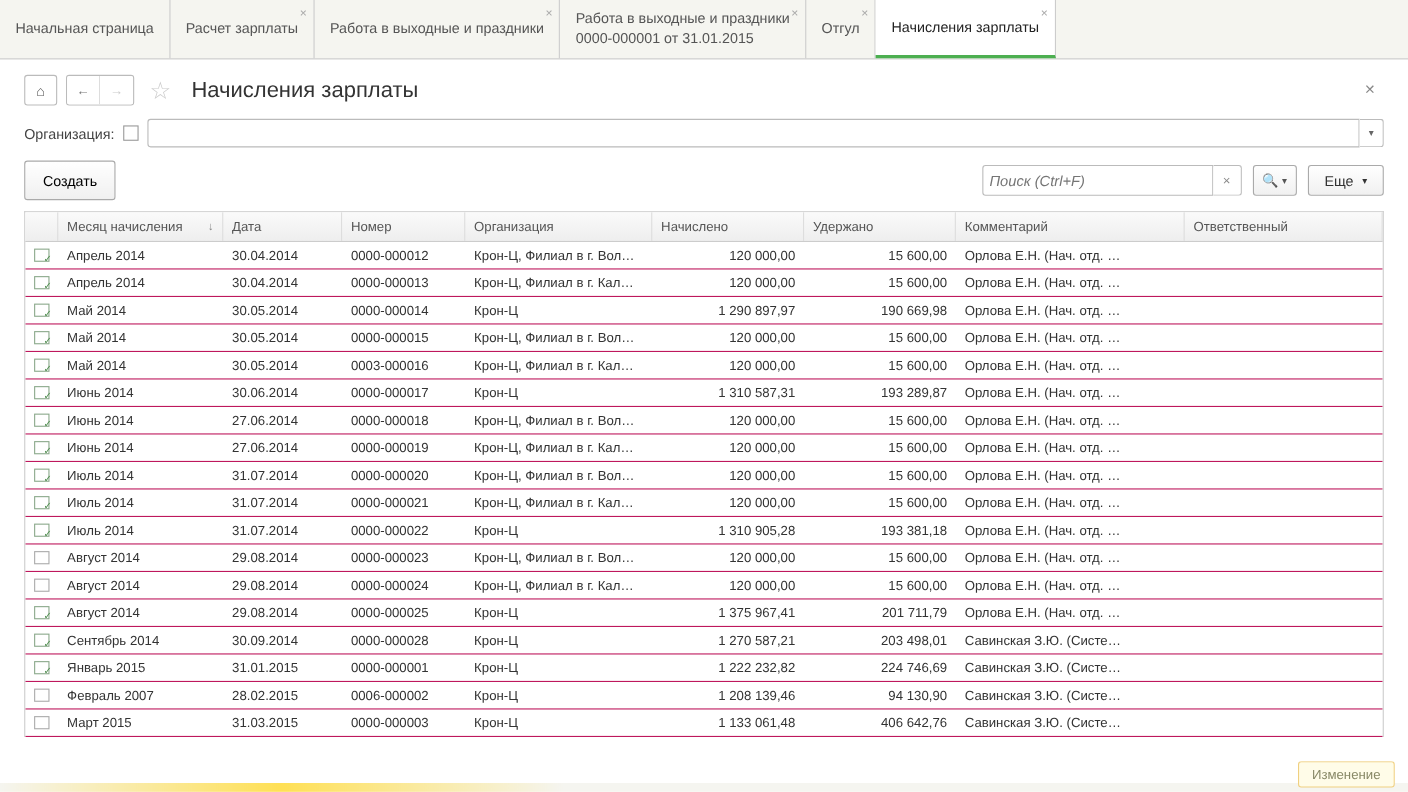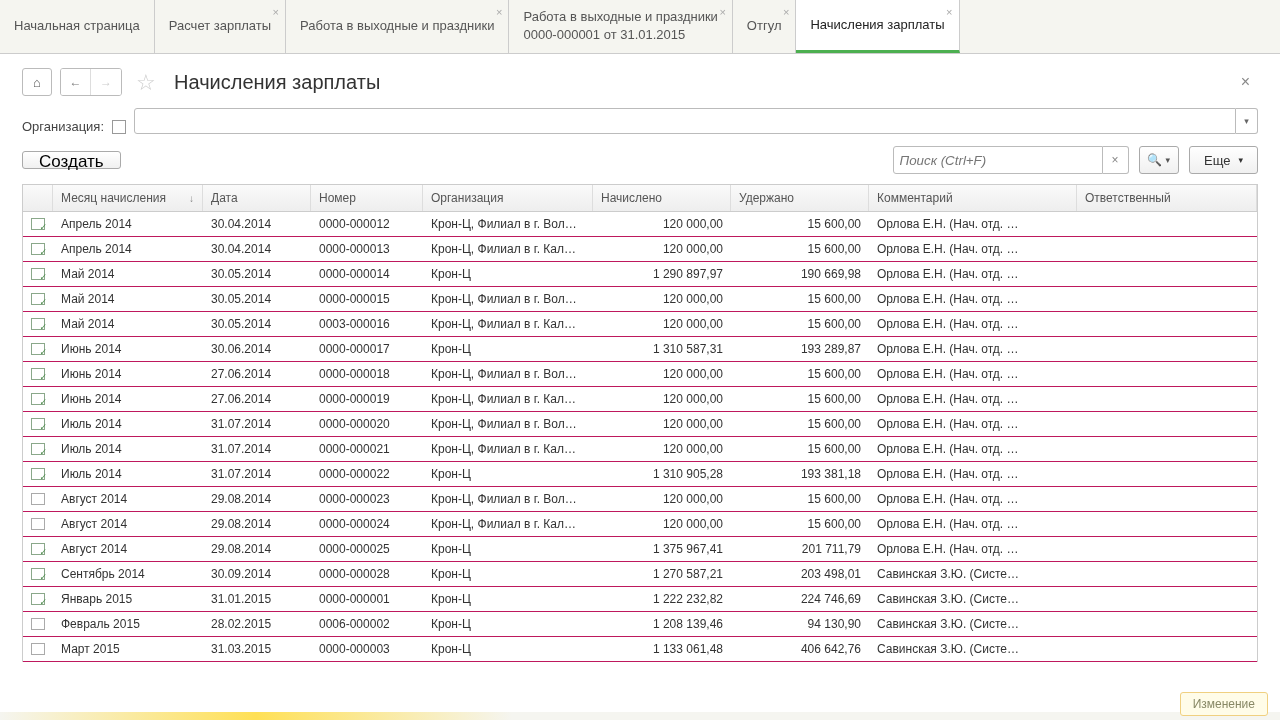--- a/index.html
+++ b/index.html
@@ -14,29 +14,29 @@
 
 .toolbar-row { display: flex; align-items: center; padding: 14px 22px 6px 22px; gap: 8px; }
 .btn-sq { width: 30px; height: 28px; border: 1px solid #bbb; background: #fff; border-radius: 3px; display: flex; align-items: center; justify-content: center; cursor: pointer; font-size: 13px; color: #555; }
 .btn-grp { display: flex; border: 1px solid #bbb; border-radius: 3px; overflow: hidden; }
 .btn-grp .half { width: 30px; height: 26px; display: flex; align-items: center; justify-content: center; border: none; background: #fff; color: #777; }
 .btn-grp .half:first-child { border-right: 1px solid #ddd; }
 .star { width: 24px; height: 24px; color: #ccc; font-size: 22px; margin: 0 6px; }
 .page-title { font-size: 20px; color: #333; }
 .close-page { margin-left: auto; margin-right: 8px; font-size: 16px; color: #888; cursor: pointer; }
 
-.filter-row { display: flex; align-items: flex-end; padding: 6px 22px; gap: 8px; }
+.filter-row { display: flex; align-items: center; padding: 6px 22px; gap: 8px; }
 .label { font-size: 13px; color: #444; }
 .chk { width: 14px; height: 14px; border: 1px solid #999; background: #fff; }
 .combo { flex: 1; display: flex; }
 .combo input { flex: 1; height: 26px; border: 1px solid #bbb; border-radius: 3px 0 0 3px; padding: 0 6px; }
 .combo-btn { width: 22px; height: 26px; border: 1px solid #bbb; border-left: none; background: #fff; border-radius: 0 3px 3px 0; display: flex; align-items: center; justify-content: center; color: #666; font-size: 9px; }
 
 .action-row { display: flex; align-items: center; padding: 6px 22px 10px 22px; gap: 10px; }
-.btn { height: 18px; padding: 0 16px; border: 1px solid #aaa; background: linear-gradient(#fff,#f0f0f0); border-radius: 3px; font-size: 17px; cursor: pointer; }
+.btn { height: 36px; padding: 0 16px; border: 1px solid #aaa; background: linear-gradient(#fff,#f0f0f0); border-radius: 3px; font-size: 13px; cursor: pointer; }
 .spacer { flex: 1; }
 .search-wrap { display: flex; align-items: center; }
 .search-input { width: 210px; height: 28px; border: 1px solid #bbb; border-radius: 3px 0 0 3px; padding: 0 6px; font-style: italic; color: #a21caf; }
 .search-clear { width: 26px; height: 28px; border: 1px solid #bbb; border-left: none; background: #fff; border-radius: 0 3px 3px 0; display: flex; align-items: center; justify-content: center; color: #888; }
 .icon-btn { height: 28px; padding: 0 8px; border: 1px solid #aaa; background: linear-gradient(#fff,#f0f0f0); border-radius: 3px; display: flex; align-items: center; gap: 3px; color: #555; }
 .more-btn { height: 28px; padding: 0 14px; border: 1px solid #aaa; background: linear-gradient(#fff,#f0f0f0); border-radius: 3px; display: flex; align-items: center; gap: 8px; font-size: 13px; }
 
 .grid { margin: 0 22px; border: 1px solid #ccc; border-bottom: none; }
 .grid-head { display: flex; background: linear-gradient(#fafafa,#eee); border-bottom: 1px solid #ccc; }
 .gh { padding: 6px 8px; border-right: 1px solid #ddd; font-size: 12px; color: #555; display: flex; align-items: center; }
@@ -352,21 +352,21 @@
         <div class="gc c-org">Крон-Ц</div>
         <div class="gc c-acc num">1 222 232,82</div>
         <div class="gc c-ded num">224 746,69</div>
         <div class="gc c-resp">Савинская З.Ю. (Систе…</div>
         <div class="gc c-comm"></div>
       </div>
       <div class="gr">
         <div class="gc c-icon">
           <span class="doc-icon gray"></span>
         </div>
-        <div class="gc c-month">Февраль 2015</div>
+        <div class="gc c-month">Февраль 2007</div>
         <div class="gc c-date">28.02.2015</div>
         <div class="gc c-num">0006-000002</div>
         <div class="gc c-org">Крон-Ц</div>
         <div class="gc c-acc num">1 208 139,46</div>
         <div class="gc c-ded num">94 130,90</div>
         <div class="gc c-resp">Савинская З.Ю. (Систе…</div>
         <div class="gc c-comm"></div>
       </div>
       <div class="gr">
         <div class="gc c-icon">

